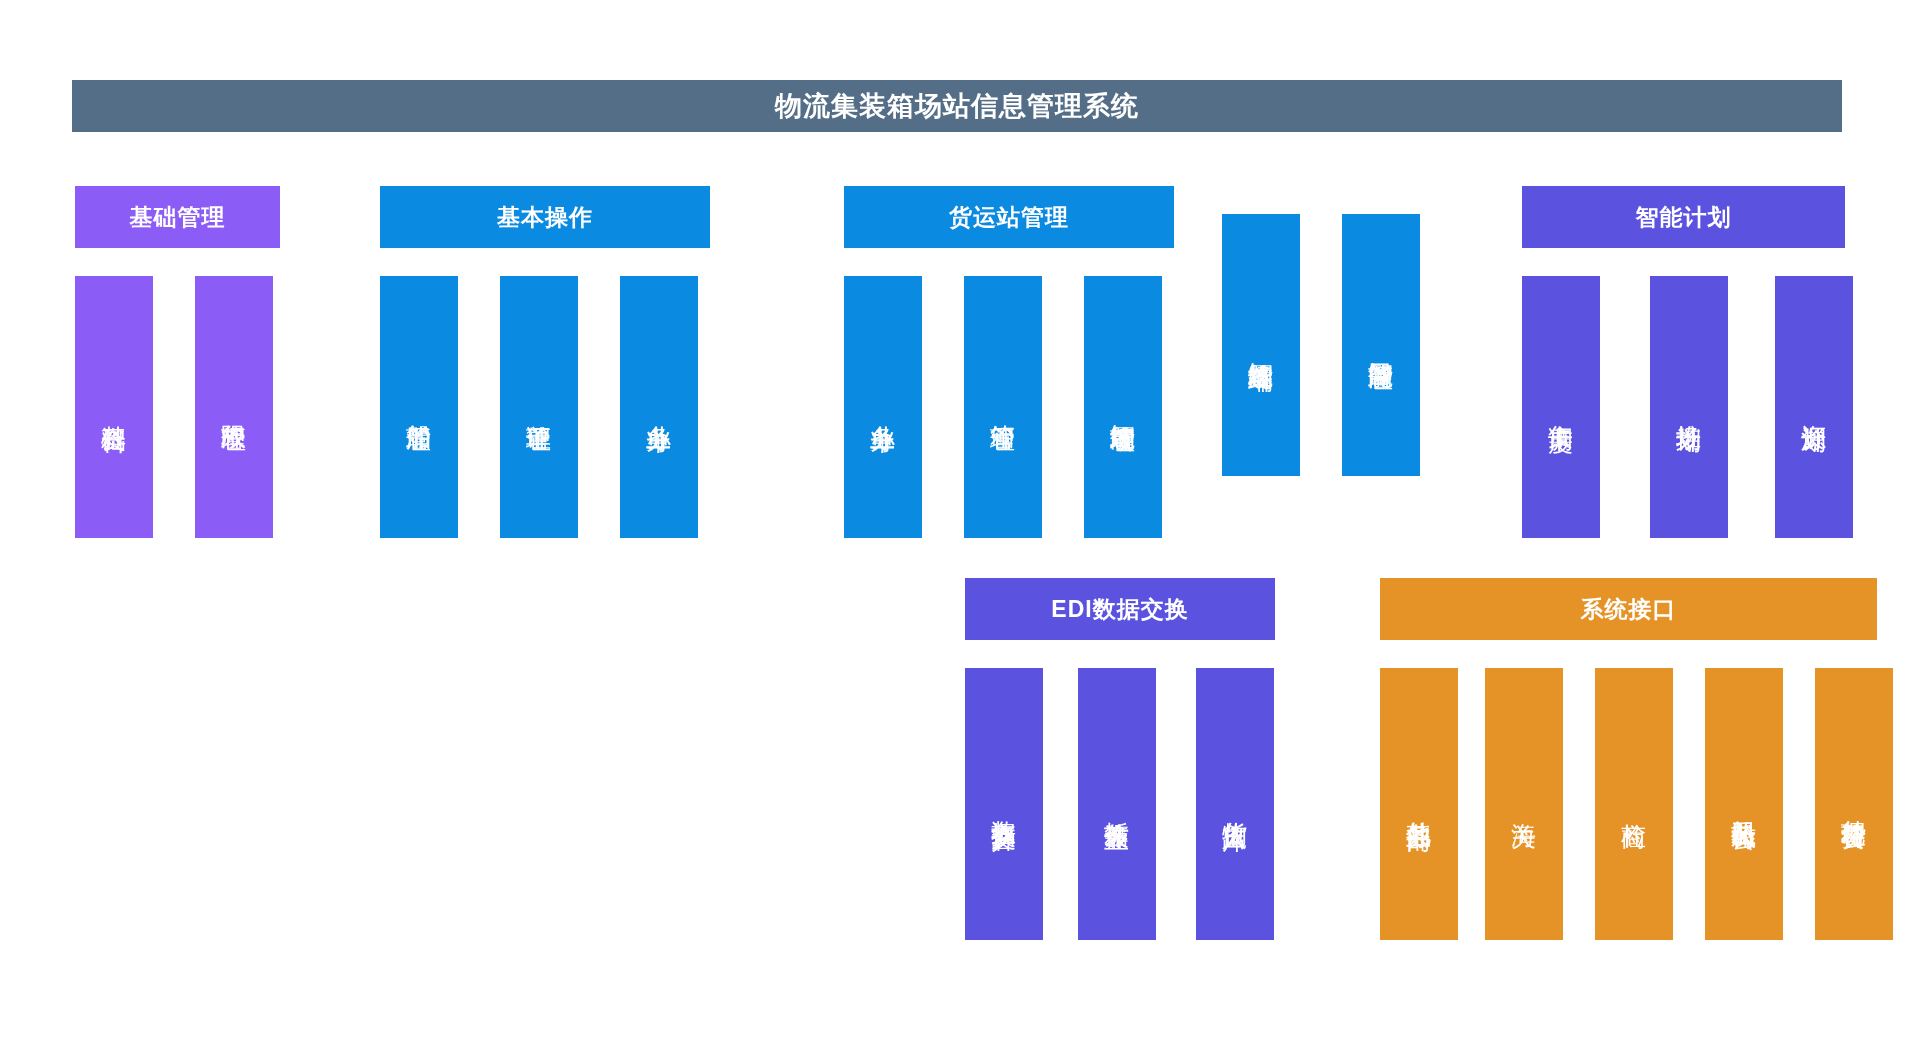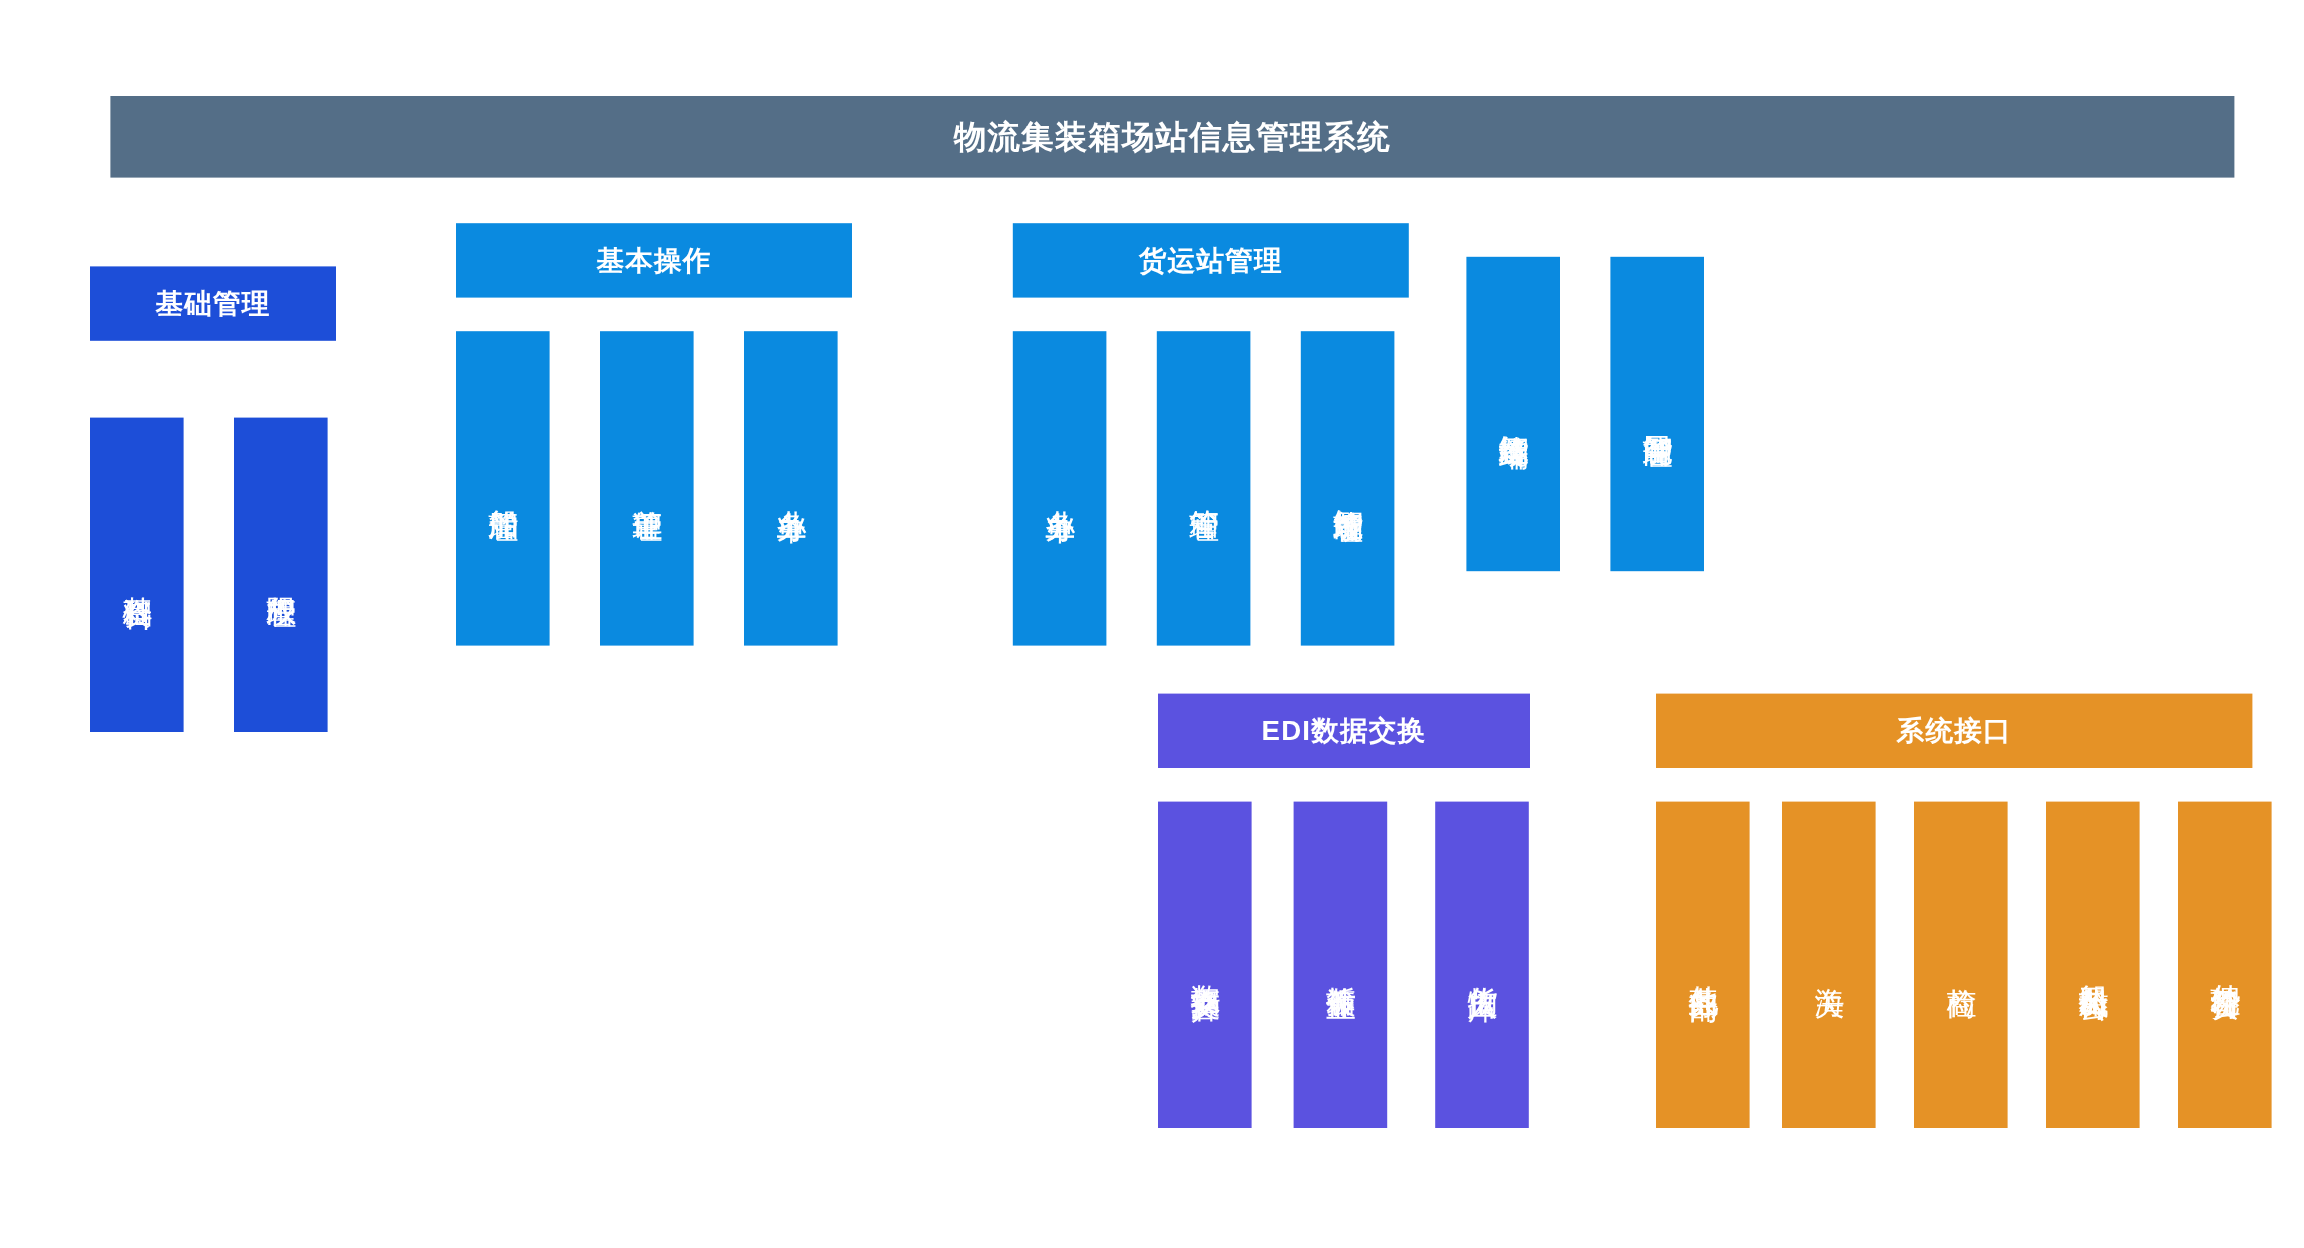--- a/index.html
+++ b/index.html
@@ -12,22 +12,22 @@
   #canvas {
     position: relative;
     width: 1920px;
     height: 1040px;
     background: #ffffff;
   }
 
   
   #title-banner {
     position: absolute;
-    left: 92px; top: 80px;
-    width: 1770px; height: 68px;
+    left: 72px; top: 80px;
+    width: 1770px; height: 52px;
     background: #546e87;
     display: flex; align-items: center; justify-content: center;
   }
   #title-banner .title-text {
     color: #ffffff;
     font-size: 27px;
     font-weight: bold;
     letter-spacing: 1px;
   }
 
@@ -67,21 +67,21 @@
     font-size: 25px;
     line-height: 1.28;
     letter-spacing: 1px;
     writing-mode: vertical-rl;
     text-orientation: upright;
     padding: 14px 0;
     text-align: center;
   }
 
   
-  .c-teal   { background: #1d4ed8; margin-top: 36px; }
+  .c-teal   { background: #8b5cf6; }
   .c-blue   { background: #0a8ae0; }
   .c-purple { background: #5b52e0; }
   .c-orange { background: #e59226; }
 </style>
 </head>
 <body>
 
 <div id="canvas">
 
   <div id="title-banner">
@@ -111,20 +111,28 @@
           <div class="item c-blue" style="position: absolute; left: 120px; width: 78px; top: 0px; height: 262px;">箱管管理</div>
           <div class="item c-blue" style="position: absolute; left: 240px; width: 78px; top: 0px; height: 262px;">智能堆场管理</div>
         </div>
       </div>
       <div class="group" style="left: 1222px; width: 205px;">
         <div class="group-items" style="position: relative; width: 100%;">
           <div class="item c-blue" style="position: absolute; left: 0px; width: 78px; top: 0px; height: 262px;">智能堆场终端</div>
           <div class="item c-blue" style="position: absolute; left: 120px; width: 78px; top: 0px; height: 262px;">智能闸口管理</div>
         </div>
       </div>
+      <div class="group" style="left: 1522px; width: 323px;">
+        <div class="group-header c-purple">智能计划</div>
+        <div class="group-items" style="position: relative; width: 100%;">
+          <div class="item c-purple" style="position: absolute; left: 0px; width: 78px; top: 0px; height: 262px;">集卡调度</div>
+          <div class="item c-purple" style="position: absolute; left: 128px; width: 78px; top: 0px; height: 262px;">堆场计划</div>
+          <div class="item c-purple" style="position: absolute; left: 253px; width: 78px; top: 0px; height: 262px;">资源计划</div>
+        </div>
+      </div>
     </div>
   <div id="row2" class="row-band">
       <div class="group" style="left: 965px; width: 310px;">
         <div class="group-header c-purple">EDI数据交换</div>
         <div class="group-items" style="position: relative; width: 100%;">
           <div class="item c-purple" style="position: absolute; left: 0px; width: 78px; top: 0px; height: 272px;">数据交换客户</div>
           <div class="item c-purple" style="position: absolute; left: 113px; width: 78px; top: 0px; height: 272px;">拆装箱作业</div>
           <div class="item c-purple" style="position: absolute; left: 231px; width: 78px; top: 0px; height: 272px;">货物入出库</div>
         </div>
       </div>

